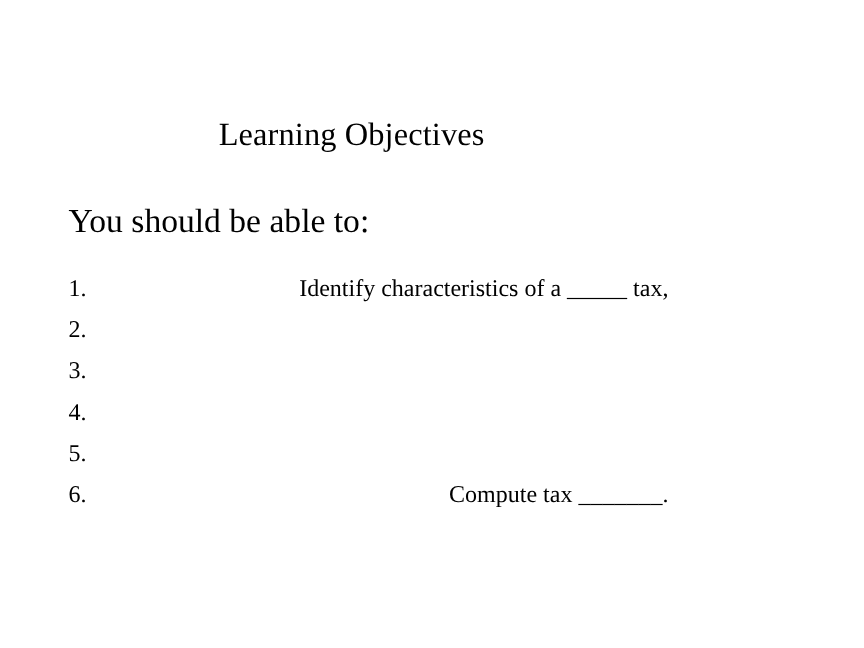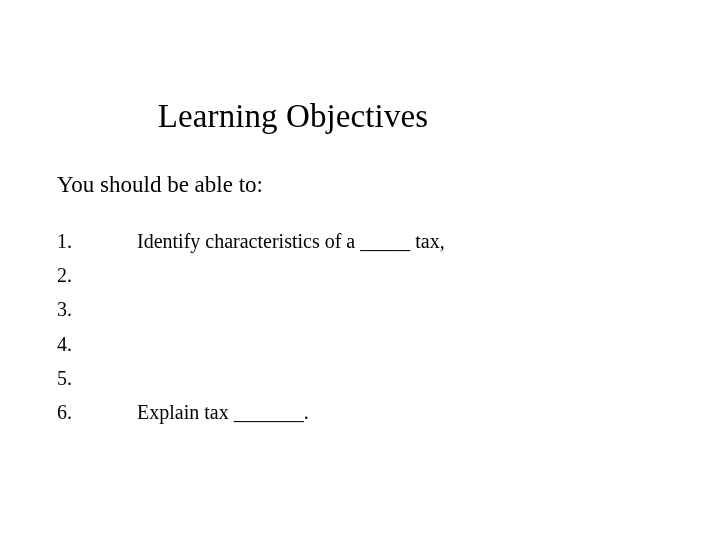--- a/index.html
+++ b/index.html
@@ -19,31 +19,31 @@
     position: absolute;
     inset: 0;
     background: #ffffff;
   }
   .slide-title {
     position: absolute;
     left: 0;
     top: 74px;
     width: 586px;
     text-align: center;
-    font-size: 33px;
+    font-size: 27px;
     line-height: 40px;
     font-weight: normal;
     letter-spacing: 0.1px;
     white-space: nowrap;
   }
   .slide-subtitle {
     position: absolute;
     left: 57px;
     top: 170px;
-    font-size: 23px;
+    font-size: 28px;
     line-height: 30px;
     white-space: nowrap;
   }
   .objectives-list {
     position: absolute;
     left: 57px;
     top: 224px;
     width: 600px;
   }
   .objective-item {
@@ -54,21 +54,21 @@
   }
   .objective-number {
     width: 80px;
     flex: 0 0 80px;
     text-align: left;
     white-space: nowrap;
   }
   .objective-text {
     flex: 1 1 auto;
     max-width: 420px;
-    text-align: left;
+    text-align: right;
   }
 </style>
 </head>
 <body>
 
 <div class="slide">
 
   <h1 class="slide-title">Learning Objectives</h1>
 
   <div class="slide-subtitle">You should be able to:</div>
@@ -91,17 +91,17 @@
     <div class="objective-item">
       <span class="objective-number">4.</span>
     </div>
 
     <div class="objective-item">
       <span class="objective-number">5.</span>
     </div>
 
     <div class="objective-item">
       <span class="objective-number">6.</span>
-      <span class="objective-text">Explain tax _______.</span>
+      <span class="objective-text">Compute tax _______.</span>
     </div>
 
   </div>
 </div>
 
 </body></html>

